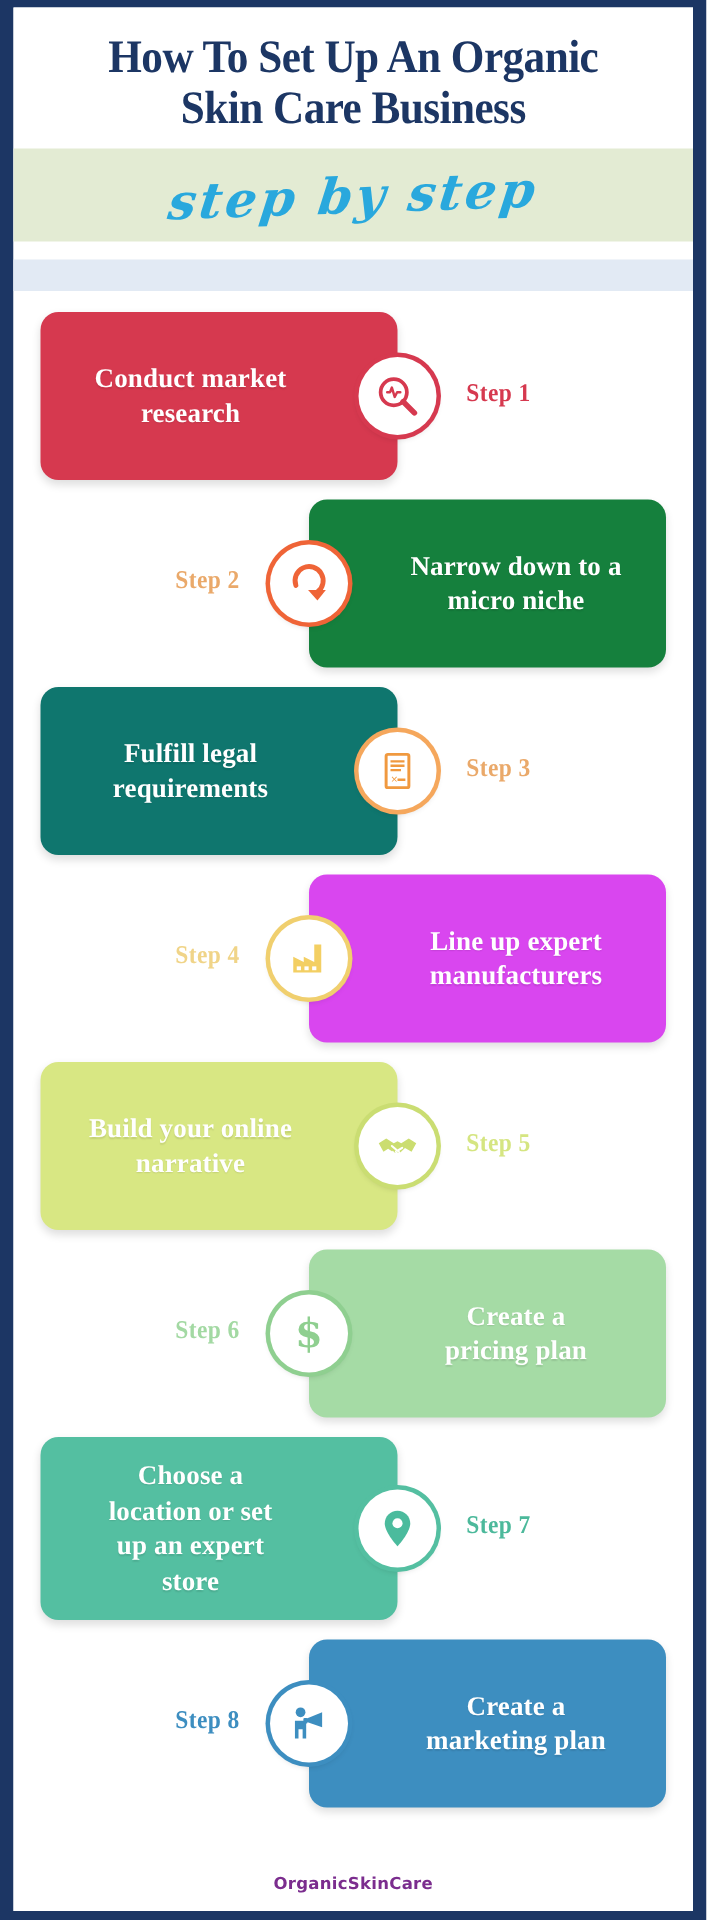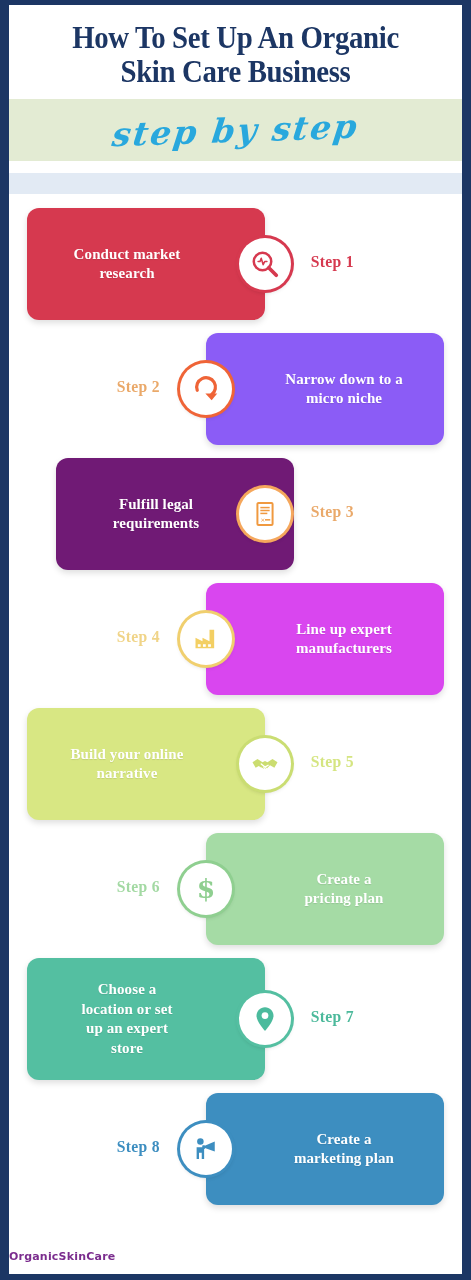--- a/index.html
+++ b/index.html
@@ -79,21 +79,21 @@
     display:flex;align-items:center;justify-content:center;
     box-shadow:0 3px 6px rgba(0,0,0,0.13);
   }
   .row.left .card{left:18px;}
   .row.right .card{right:18px;}
 
   .card-label{
     color:#ffffff;
     font-family:"Liberation Serif", serif;
     font-weight:bold;
-    font-size:15px;
+    font-size:18px;
     line-height:1.30;
     text-align:center;
     padding:0 26px;
     text-shadow:0 1px 1px rgba(0,0,0,0.10);
     letter-spacing:0.1px;
   }
   .row.left .card-label{padding-right:52px;padding-left:14px;}
   .row.right .card-label{padding-left:52px;padding-right:14px;}
 
   
@@ -124,20 +124,21 @@
     transform:scaleX(0.92);
   }
   .row.left .steplabel{left:300px;}
   .row.right .steplabel{right:300px;}
 
   
   .footer{
     position:absolute;
     left:0;right:0;
     bottom:10px;
+    text-align:center;
   }
   .brand{
     color:#7b2d8e;
     font-family:"DejaVu Sans", sans-serif;
     font-weight:bold;
     font-size:11px;
     letter-spacing:0.2px;
   }
 </style>
 </head>
@@ -170,37 +171,37 @@
         <svg width="30" height="30" viewBox="0 0 24 24">
           <circle cx="10" cy="10" r="7" fill="none" stroke="#d6394f" stroke-width="2"></circle>
           <path d="M15 15 L21 21" stroke="#d6394f" stroke-width="3" stroke-linecap="round"></path>
           <path d="M6.5 10 L8 10 L9 7.5 L10.5 12.5 L11.8 10 L13.5 10" fill="none" stroke="#d6394f" stroke-width="1.3" stroke-linecap="round" stroke-linejoin="round"></path>
         </svg>
       </div>
       <div class="steplabel" style="color:#d6394f;">Step 1</div>
     </div>
 
     <div class="row right">
-      <div class="card" style="background:#8b5cf6;">
+      <div class="card" style="background:#15803d;">
         <div class="card-label">
           <span>Narrow down to a</span><br>
           <span>micro niche</span>
         </div>
       </div>
       <div class="bubble" style="box-shadow:0 0 0 3px #ef6437, 0 2px 5px rgba(0,0,0,.2);">
         <svg width="30" height="30" viewBox="0 0 24 24">
           <path d="M5 13 A7.5 7.5 0 1 1 16.5 16.5" fill="none" stroke="#ef6437" stroke-width="2.6" stroke-linecap="round"></path>
           <path d="M11.5 15.5 L16.5 21 L21 15.5 Z" fill="#ef6437"></path>
         </svg>
       </div>
       <div class="steplabel" style="color:#eaa96a;">Step 2</div>
     </div>
 
     <div class="row left">
-      <div class="card" style="background:#701a75;margin-left:29px;">
+      <div class="card" style="background:#0f766e;">
         <div class="card-label">
           <span>Fulfill legal</span><br>
           <span>requirements</span>
         </div>
       </div>
       <div class="bubble" style="box-shadow:0 0 0 3px #f5a75c, 0 2px 5px rgba(0,0,0,.2);">
         <svg width="28" height="28" viewBox="0 0 24 24">
           <rect x="5.5" y="2.5" width="13" height="19" rx="1" fill="none" stroke="#f0993f" stroke-width="1.7"></rect>
           <line x1="8" y1="6.5" x2="16" y2="6.5" stroke="#f0993f" stroke-width="1.3"></line>
           <line x1="8" y1="9" x2="16" y2="9" stroke="#f0993f" stroke-width="1.3"></line>

